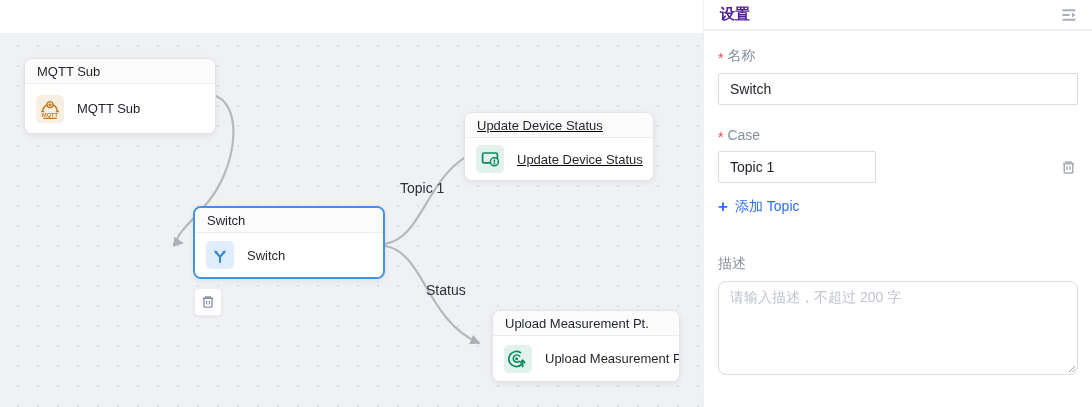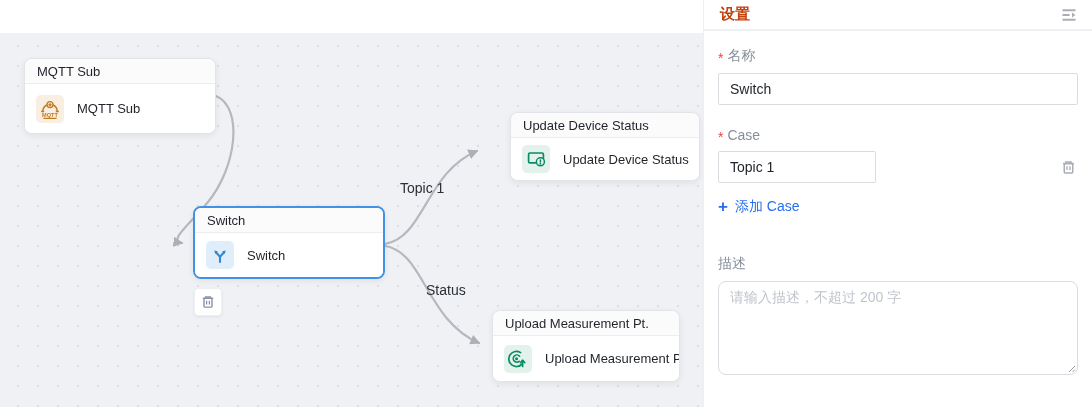--- a/index.html
+++ b/index.html
@@ -42,21 +42,21 @@
 
   
   .panel {
     position:absolute; left:703px; top:0; width:389px; height:407px; background:#fff;
     border-left:1px solid #edeff2;
   }
   .panel-header {
     height:31px; display:flex; align-items:center; justify-content:space-between;
     padding:0 12px 0 16px; border-bottom:2px solid #eef0f3;
   }
-  .panel-title { font-size:15px; font-weight:bold; color:#c2410c; }
+  .panel-title { font-size:15px; font-weight:bold; color:#4c1d95; }
   .panel-collapse { width:22px; height:22px; display:flex; align-items:center; justify-content:center; cursor:pointer; }
   .panel-body { padding:16px 14px 0 14px; }
   .field-label { display:flex; align-items:center; gap:4px; font-size:14px; color:#86909c; margin-bottom:8px; }
   .req { color:#f53f3f; font-size:14px; transform:translateY(2px); }
   .text-input {
     width:100%; height:32px; border:1px solid #d9dce1; border-radius:2px; padding:0 11px;
     font-size:14px; color:#1d2129; font-family:inherit; outline:none; background:#fff;
   }
   .text-input::placeholder { color:#bfc4cc; }
   .name-row { margin-bottom:22px; }
@@ -133,21 +133,21 @@
 
     <button class="node-delete">
       <svg width="16" height="16" viewBox="0 0 16 16">
         <path d="M2.8 4.3 H13.2" stroke="#8b93a6" stroke-width="1.4"></path>
         <path d="M5.6 4.1 V2.9 H10.4 V4.1" fill="none" stroke="#8b93a6" stroke-width="1.4"></path>
         <rect x="4" y="4.3" width="8" height="8.8" rx="0.8" fill="none" stroke="#8b93a6" stroke-width="1.4"></rect>
         <path d="M6.6 6.8 V10.4 M9.4 6.8 V10.4" stroke="#8b93a6" stroke-width="1.3"></path>
       </svg>
     </button>
 
-    <div class="node" style="left:510px; top:112px; width:190px; height:69px;">
+    <div class="node" style="left:464px; top:112px; width:190px; height:69px;text-decoration:underline;">
       <div class="node-header">Update Device Status</div>
       <div class="node-body">
         <span class="node-icon icon-green">
           <svg width="24" height="24" viewBox="0 0 24 24">
             <rect x="4.6" y="6" width="14.8" height="9.8" rx="1.4" fill="none" stroke="#0c8a66" stroke-width="1.7"></rect>
             <circle cx="16.4" cy="14.8" r="4" fill="#e3f3ec" stroke="#0c8a66" stroke-width="1.5"></circle>
             <path d="M16.4 12.9 V15.1" stroke="#0c8a66" stroke-width="1.5" stroke-linecap="round"></path>
             <circle cx="16.4" cy="16.7" r="0.9" fill="#0c8a66"></circle>
           </svg>
         </span>
@@ -204,21 +204,21 @@
             <svg width="17" height="17" viewBox="0 0 16 16">
               <path d="M2.8 4.3 H13.2" stroke="#a9adb5" stroke-width="1.4"></path>
               <path d="M5.6 4.1 V2.9 H10.4 V4.1" fill="none" stroke="#a9adb5" stroke-width="1.4"></path>
               <rect x="4" y="4.3" width="8" height="8.8" rx="0.8" fill="none" stroke="#a9adb5" stroke-width="1.4"></rect>
               <path d="M6.6 6.8 V10.4 M9.4 6.8 V10.4" stroke="#a9adb5" stroke-width="1.3"></path>
             </svg>
           </button>
         </div>
         <button class="add-case">
           <span class="add-plus">+</span>
-          <span>添加 Case</span>
+          <span>添加 Topic</span>
         </button>
       </div>
 
       <div class="desc-block">
         <div class="field-label">
           <span>描述</span>
         </div>
         <div class="desc-wrap">
           <textarea class="desc-area" placeholder="请输入描述，不超过 200 字" style=""></textarea>
           <svg class="resize-grip" width="9" height="9" viewBox="0 0 9 9">

